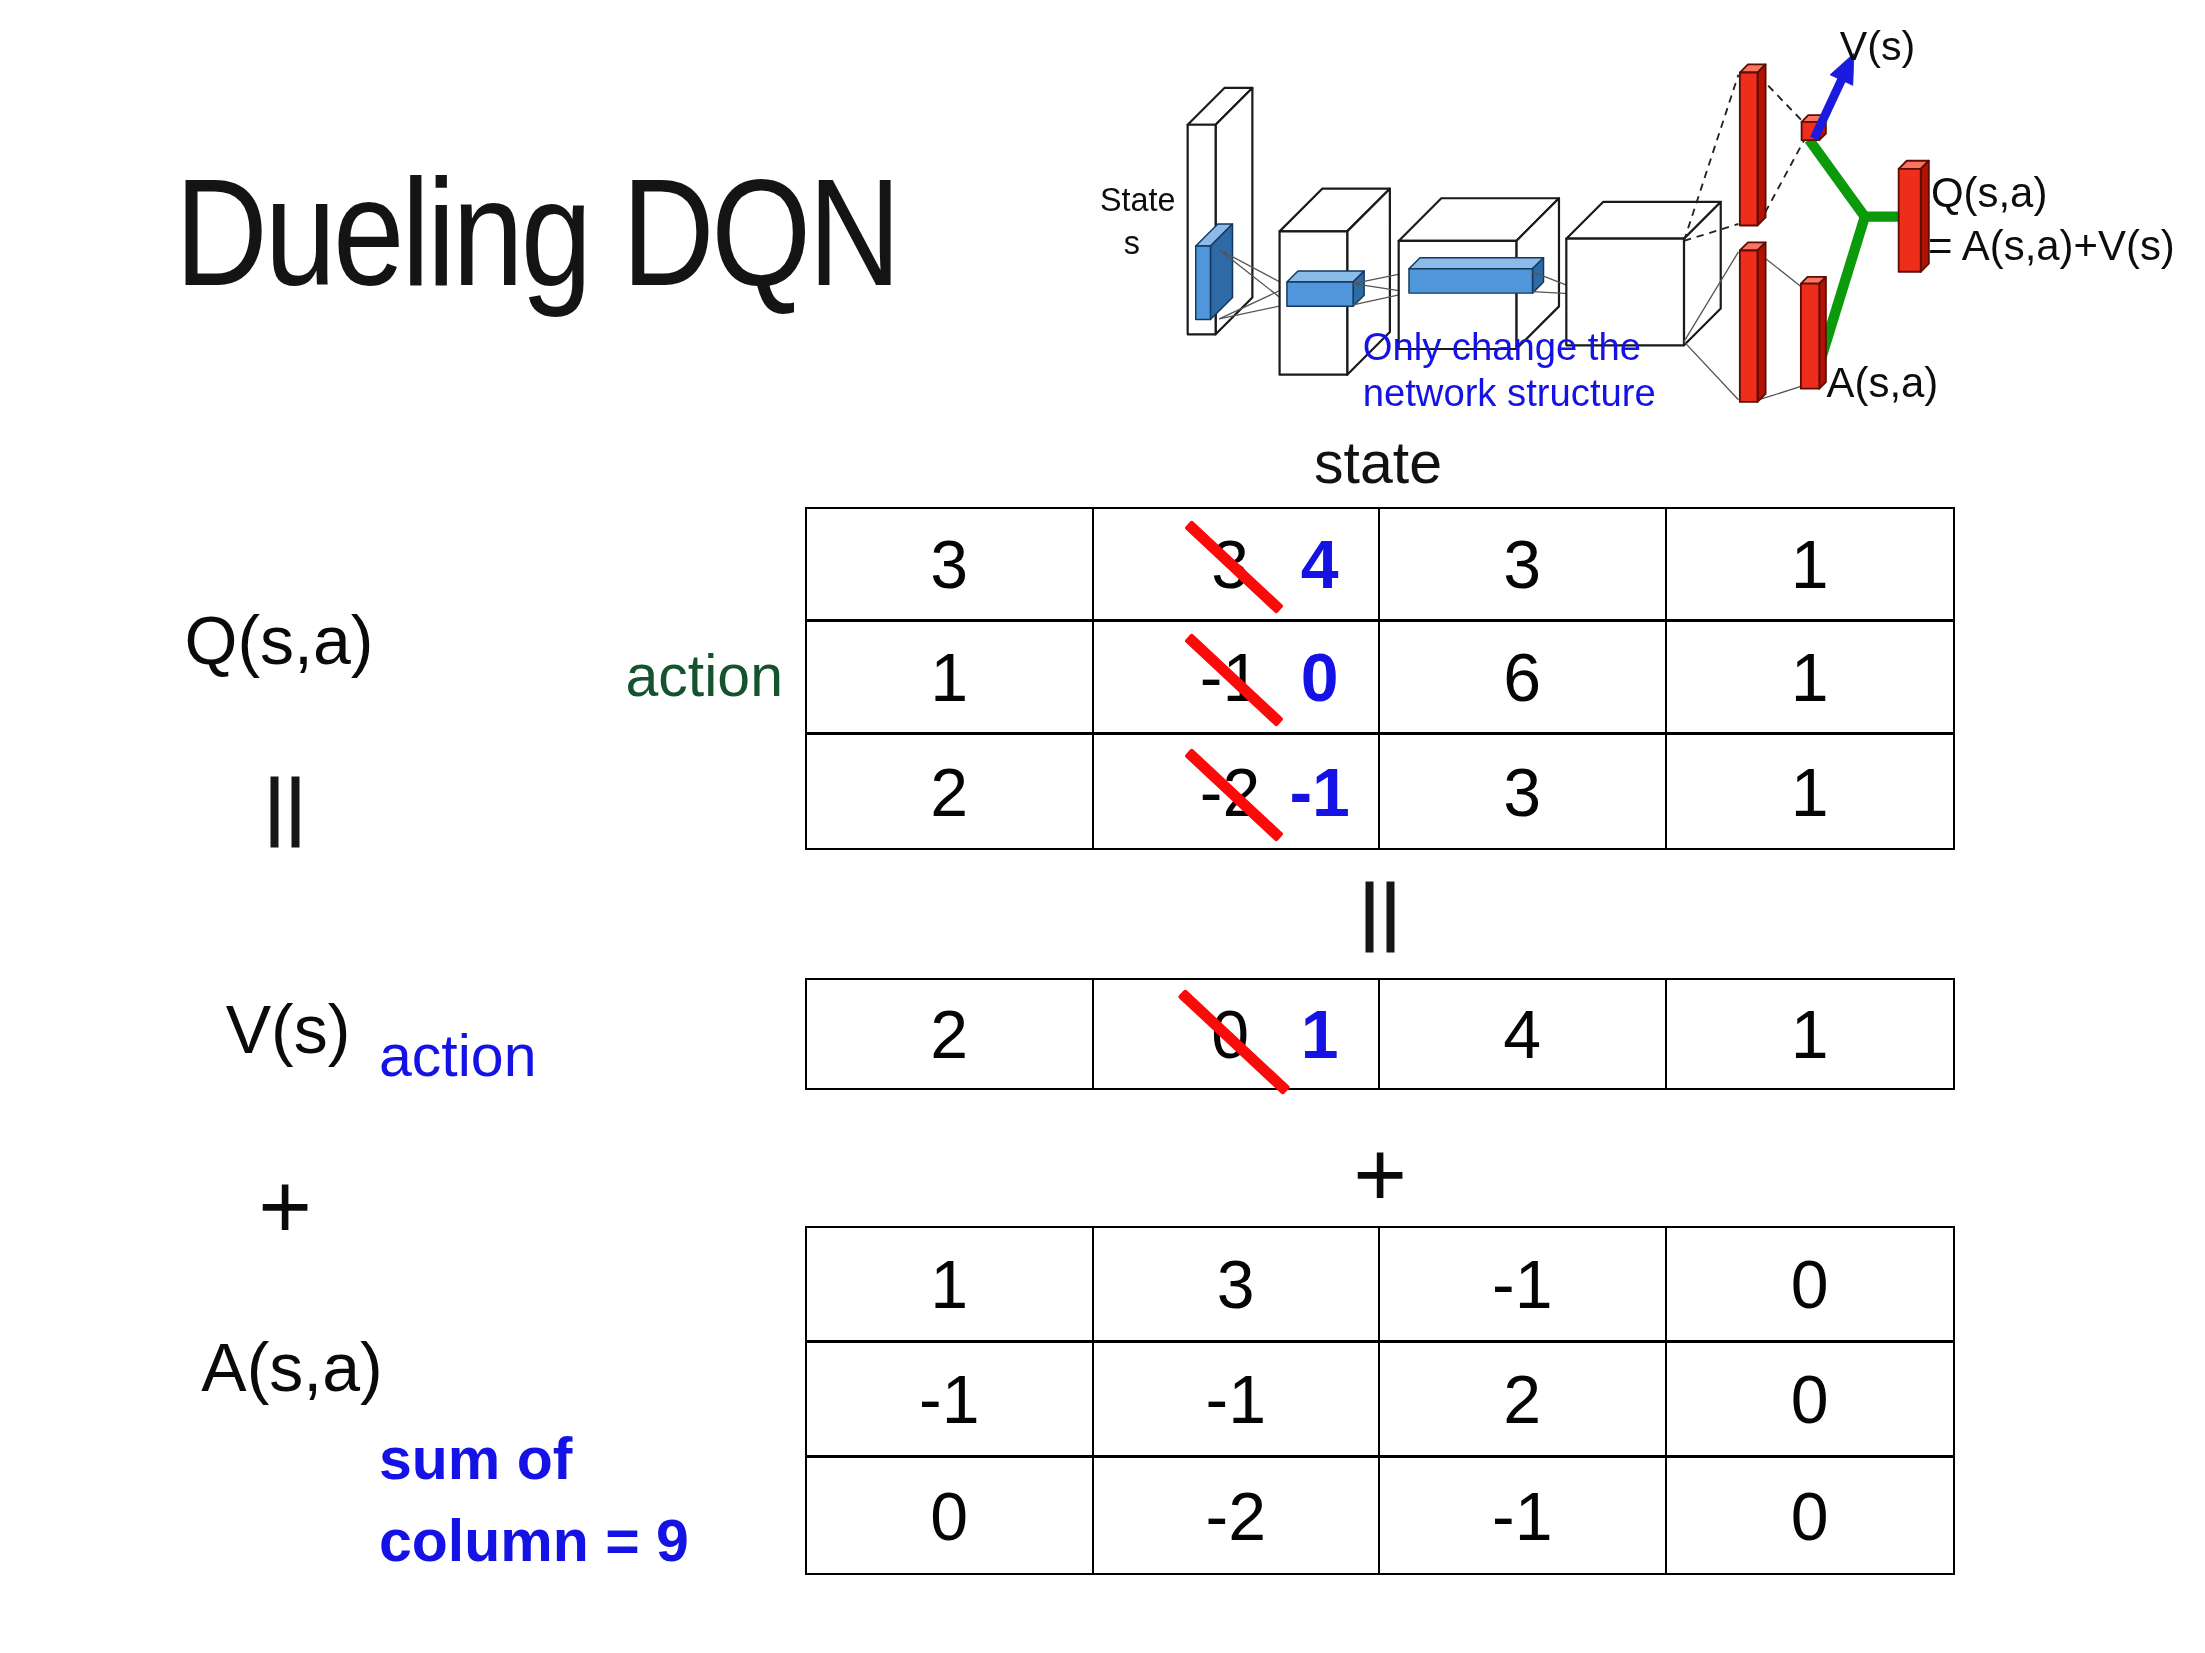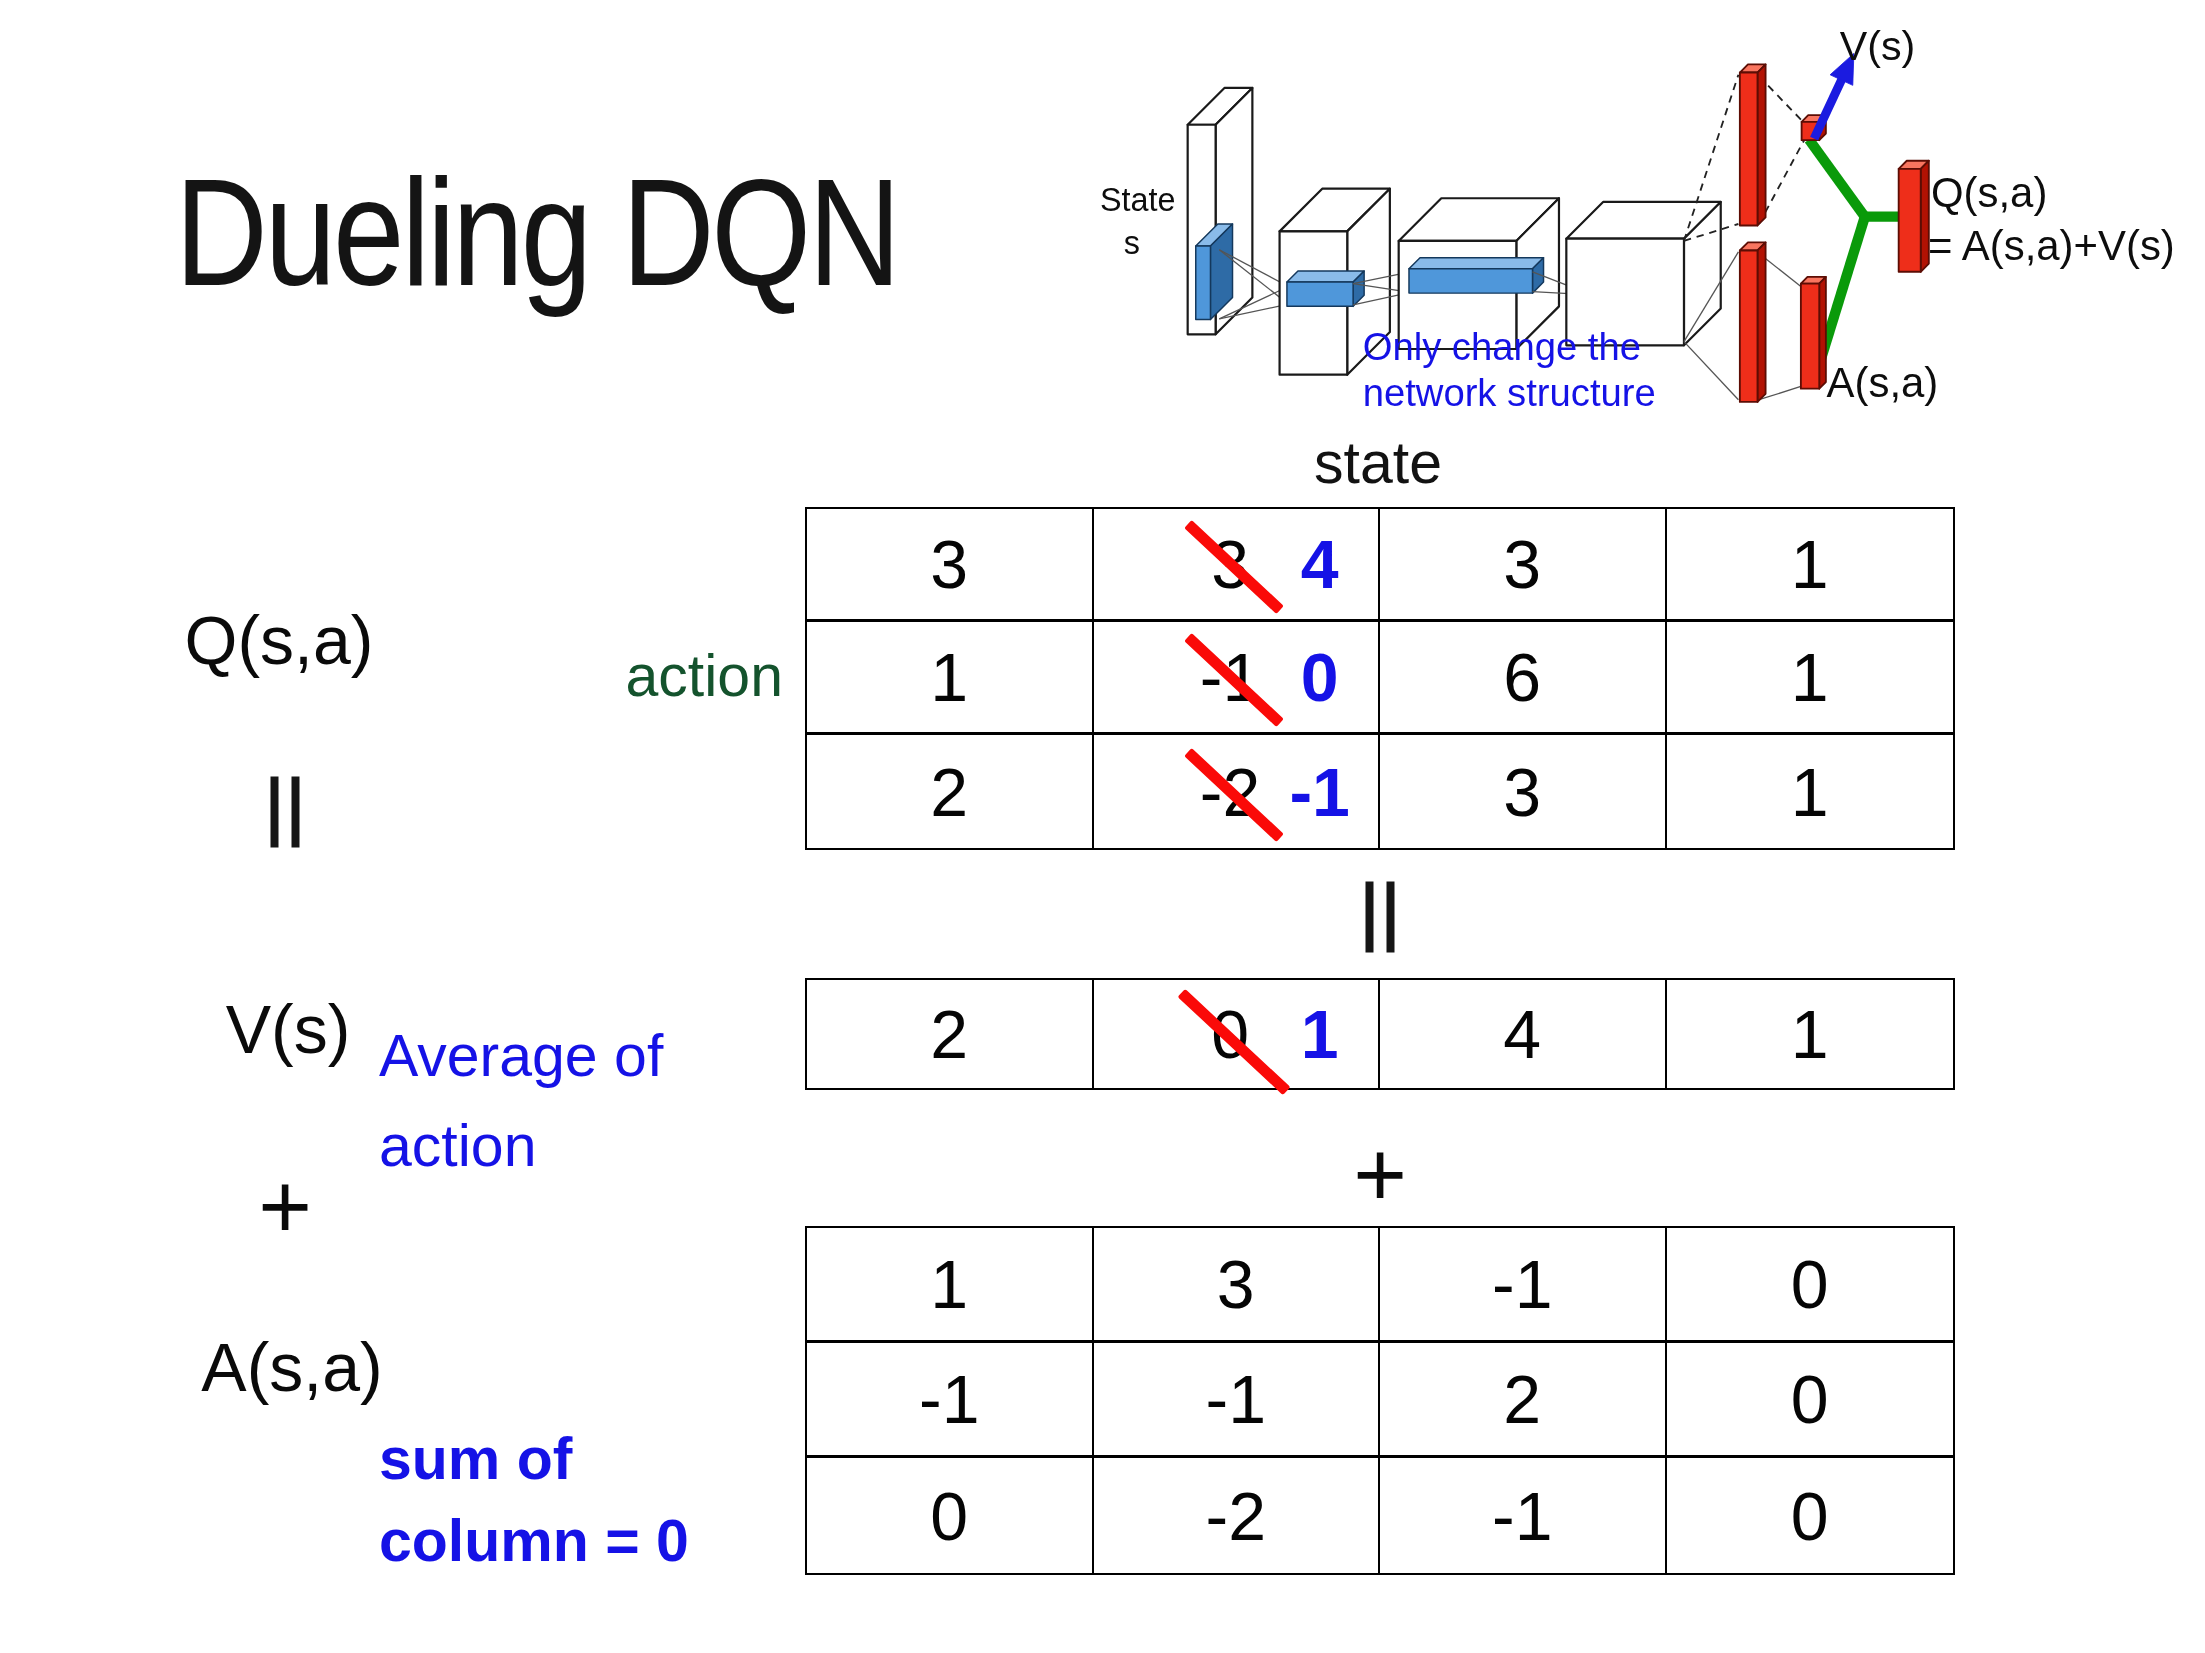--- a/index.html
+++ b/index.html
@@ -197,31 +197,30 @@
   <div class="lbl ctr abs" style="left:279px;top:640px;">Q(s,a)</div>
 
   <div class="eqrot" style="left:285px;top:812px;">
       <i></i>
       <i></i>
     </div>
 
   <div class="lbl ctr abs" style="left:288px;top:1029px;">V(s)</div>
 
   <div class="note" id="v-note">
-    <div>Average of</div>
     <div>action</div>
   </div>
 
   <div class="plus ctr abs" style="left:285px;top:1206px;">+</div>
 
   <div class="lbl ctr abs" style="left:292px;top:1367px;">A(s,a)</div>
 
   <div class="note" id="a-note">
     <div>sum of</div>
-    <div>column = 0</div>
+    <div>column = 9</div>
   </div>
 
   <div class="ctr abs" id="state-header">state</div>
   <div class="abs" id="action-label">action</div>
 
   <div class="eqrot" style="left:1380px;top:917px;">
       <i></i>
       <i></i>
     </div>
   <div class="plus ctr abs" style="left:1380px;top:1174px;">+</div>

